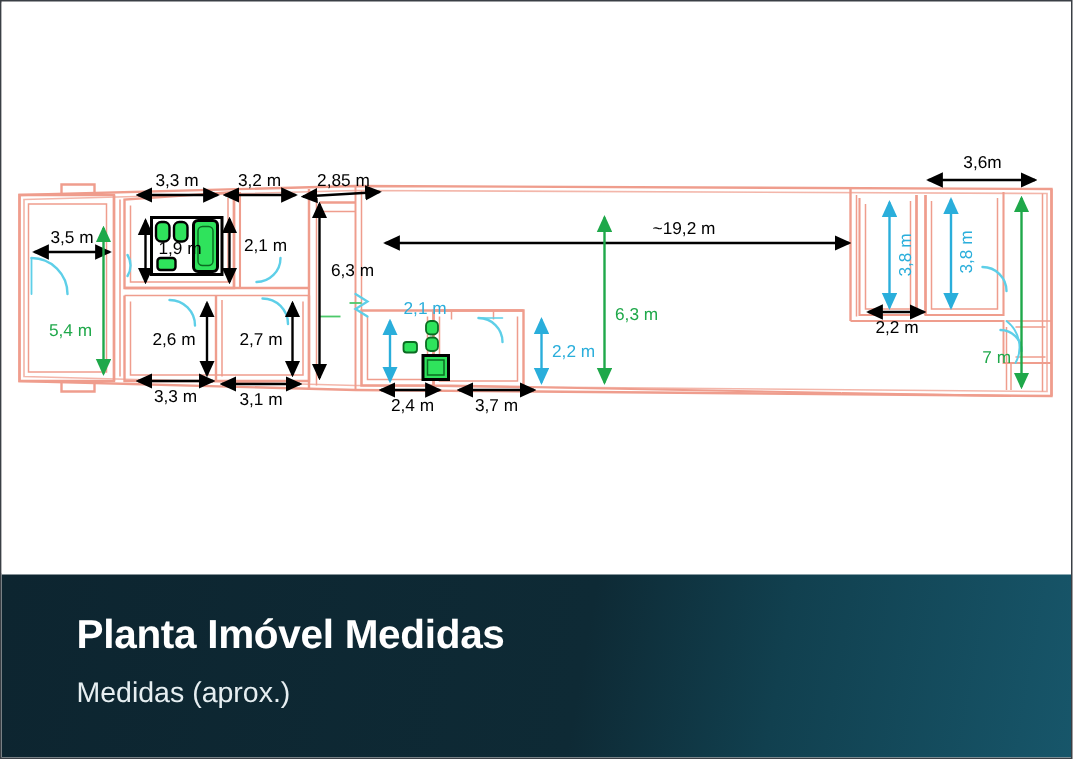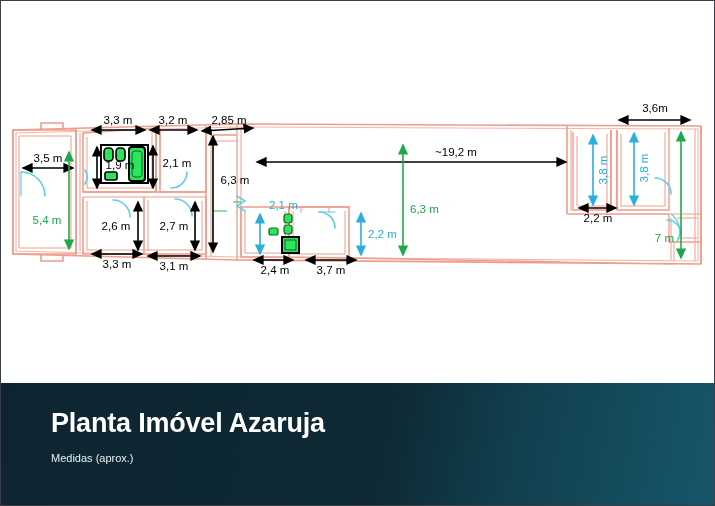--- a/index.html
+++ b/index.html
@@ -40,21 +40,21 @@
     color:#ffffff;
     font-size:27px;
     font-weight:bold;
     letter-spacing:-0.2px;
     line-height:1.1;
     white-space:nowrap;
   }
   #deck-subtitle{
     margin-top:13px;
     color:#e6eef1;
-    font-size:11px;
+    font-size:19px;
     font-weight:normal;
     white-space:nowrap;
   }
   .dim-text{font-family:"Liberation Sans", sans-serif;}
 </style>
 </head>
 <body>
 
 <div id="slide">
 
@@ -322,18 +322,18 @@
       <g>
         <line x1="680" y1="130" x2="680" y2="256" stroke="#1fa84a" stroke-width="1.6" marker-start="url(#arrGs)" marker-end="url(#arrG)"></line>
         <text class="dim-text" x="673" y="240" text-anchor="end" font-size="11.5" fill="#1fa84a">7 m</text>
       </g>
 
     </svg>
   </div>
 
   <div id="footer">
     <div id="footer-inner">
-      <div id="deck-title">Planta Imóvel Azaruja</div>
+      <div id="deck-title">Planta Imóvel Medidas</div>
       <div id="deck-subtitle">Medidas (aprox.)</div>
     </div>
   </div>
 
 </div>
 
 </body></html>

